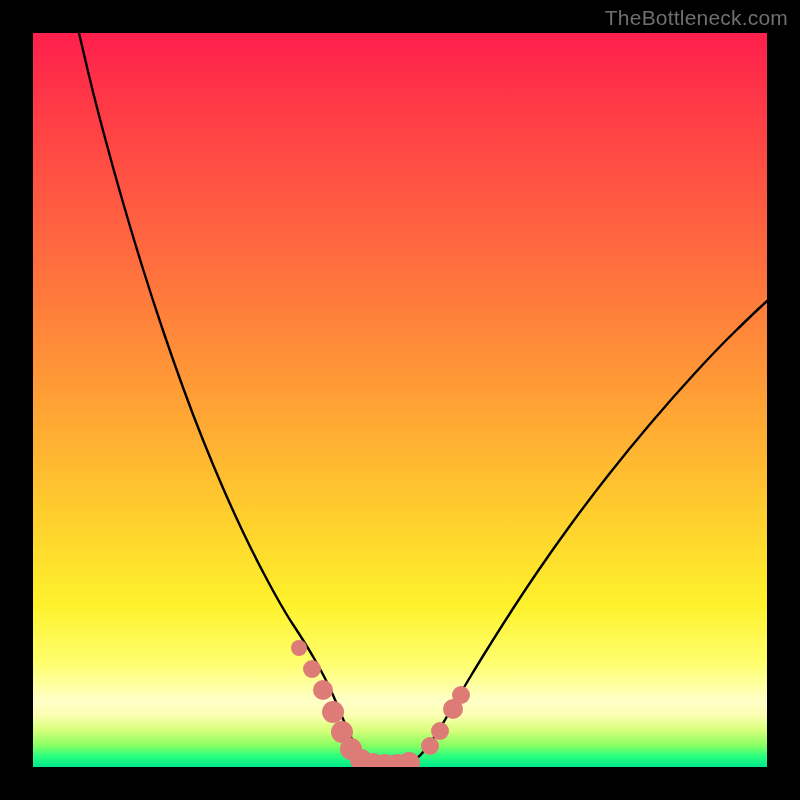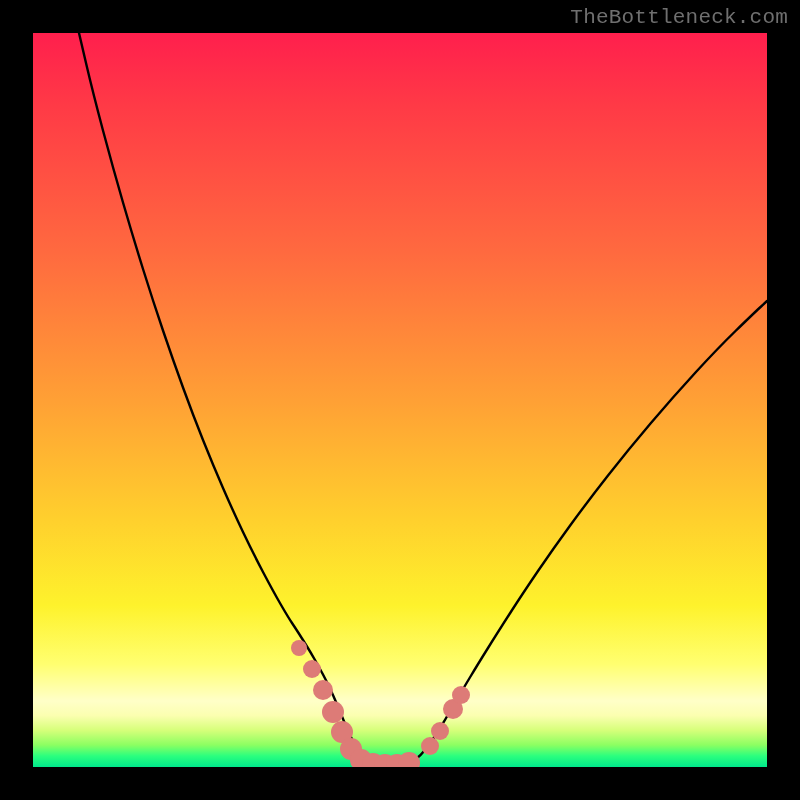--- a/index.html
+++ b/index.html
@@ -19,21 +19,20 @@
   }
   .watermark {
     position: absolute;
     top: 6px;
     right: 12px;
     color: #6f6f6f;
     font-size: 21px;
     font-weight: 400;
     letter-spacing: 0.2px;
     z-index: 50;
-    font-family: Liberation Mono, monospace;
   }
   .plot-area {
     position: absolute;
     left: 33px;
     top: 33px;
     width: 734px;
     height: 734px;
     overflow: hidden;
   }
   .gradient-bg {

